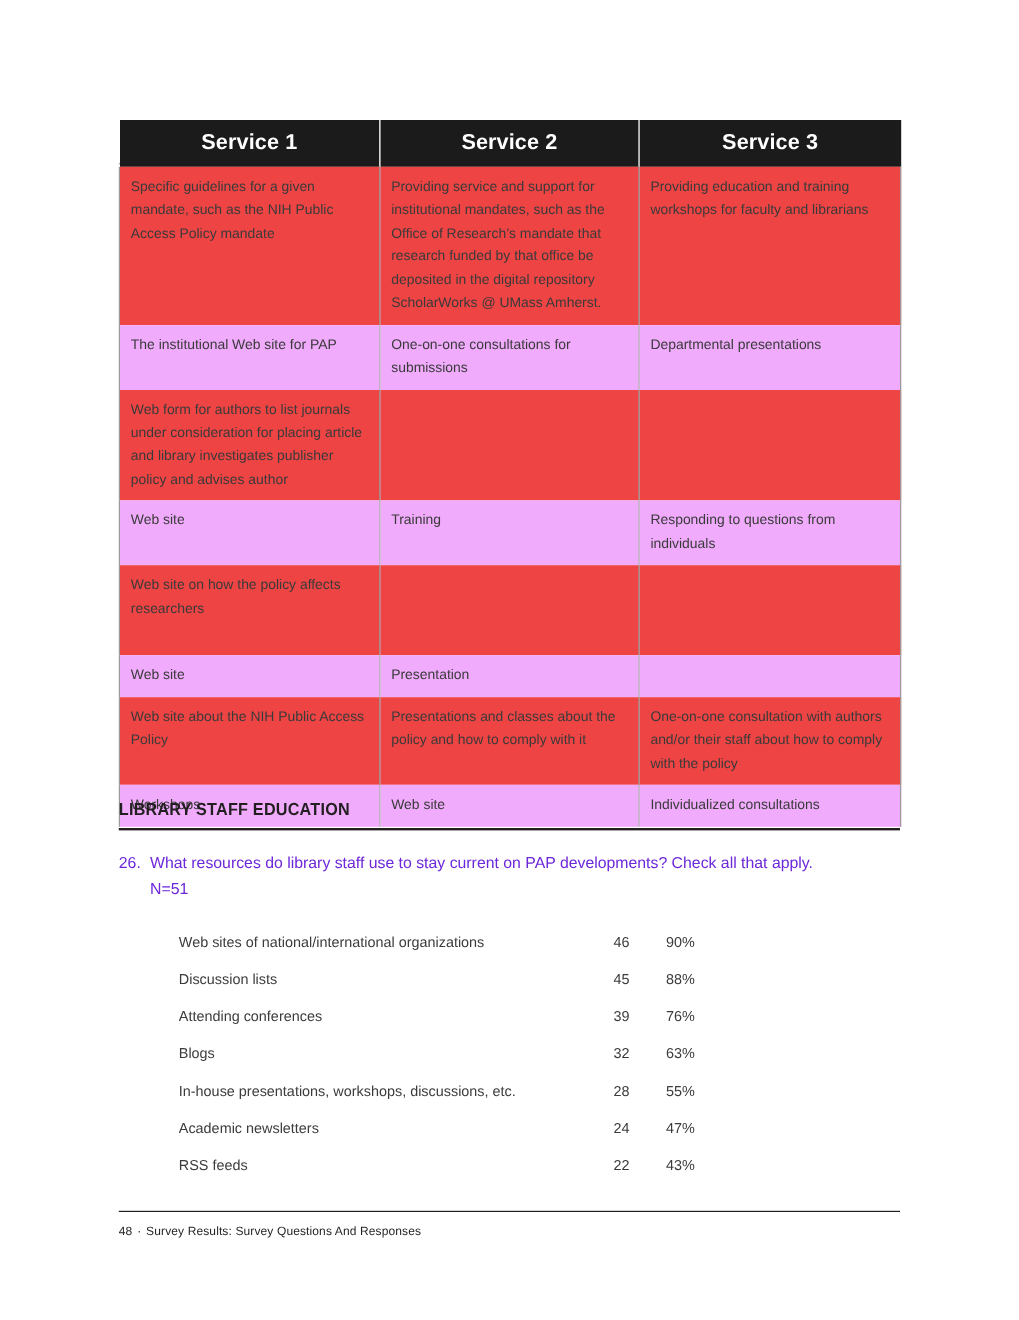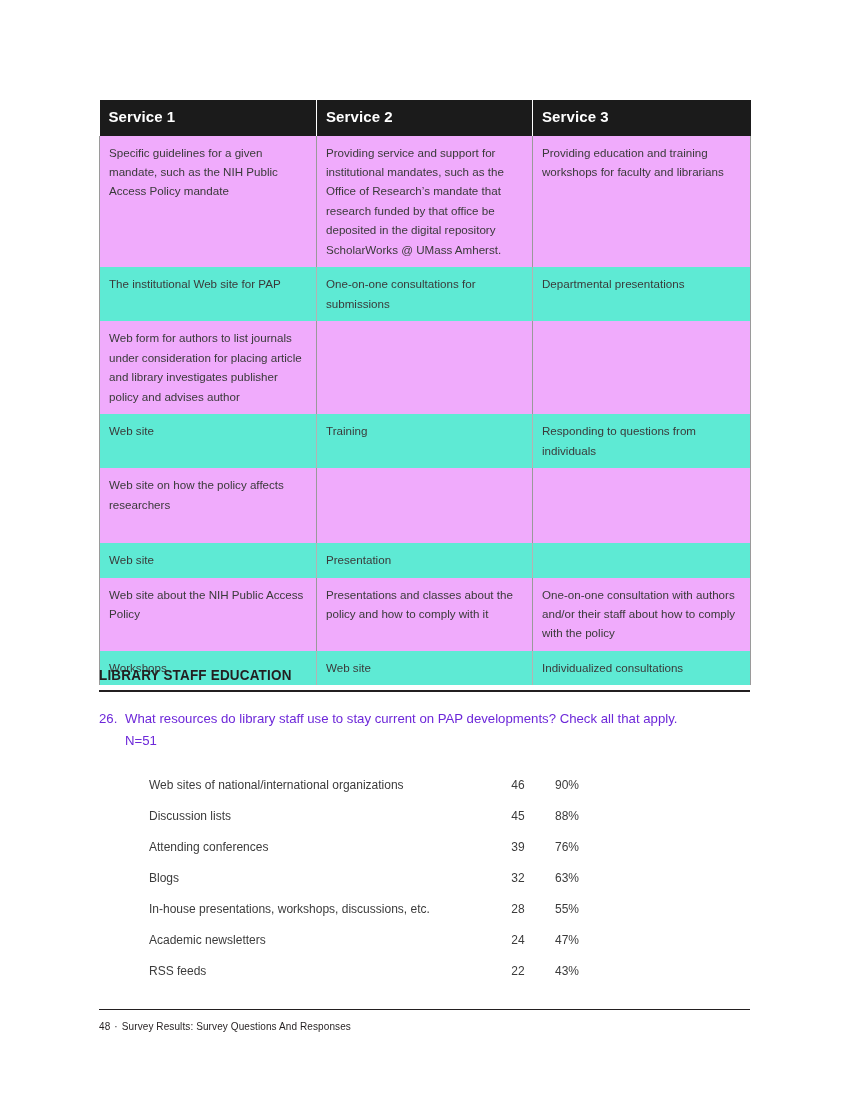--- a/index.html
+++ b/index.html
@@ -33,23 +33,23 @@
     border-collapse: collapse;
     table-layout: fixed;
   }
   .svc-table col.c1 { width: 217px; }
   .svc-table col.c2 { width: 216px; }
   .svc-table col.c3 { width: 218px; }
 
   .svc-table th {
     background: #1b1b1b;
     color: #ffffff;
-    font-size: 15px;
+    font-size: 18px;
     font-weight: bold;
-    text-align: left;
+    text-align: center;
     padding: 9px 9px 10px 9px;
     vertical-align: middle;
     letter-spacing: 0.1px;
     border-right: 1px solid #ffffff;
     line-height: 1.1;
   }
   .svc-table th:last-child { border-right: none; }
 
   .svc-table td {
     font-size: 11.6px;
@@ -58,26 +58,26 @@
     padding: 7px 10px 8px 9px;
     vertical-align: top;
     border: 1px solid #9a9a9a;
     border-top: none;
     border-bottom: none;
   }
   .svc-table td:first-child { border-left: 1px solid #9a9a9a; }
   .svc-table td:last-child  { border-right: 1px solid #9a9a9a; }
 
   tr.shade td {
-    background: #5eead4;
+    background: #f0abfc;
     border-left-color: #b3b3b3;
     border-right-color: #b3b3b3;
     margin-left: 41px;
   }
-  tr.plain td { background: #f0abfc; }
+  tr.plain td { background: #ef4444; }
 
   tr.r-tall td   { height: 110px; }
   tr.r-two td    { height: 33px; }
   tr.r-form td   { height: 72px; }
   tr.r-train td  { height: 33px; }
   tr.r-affect td { height: 60px; }
   tr.r-short td  { height: 14px; }
   tr.r-about td  { height: 55px; }
   tr.r-last td   { height: 14px; }
 

